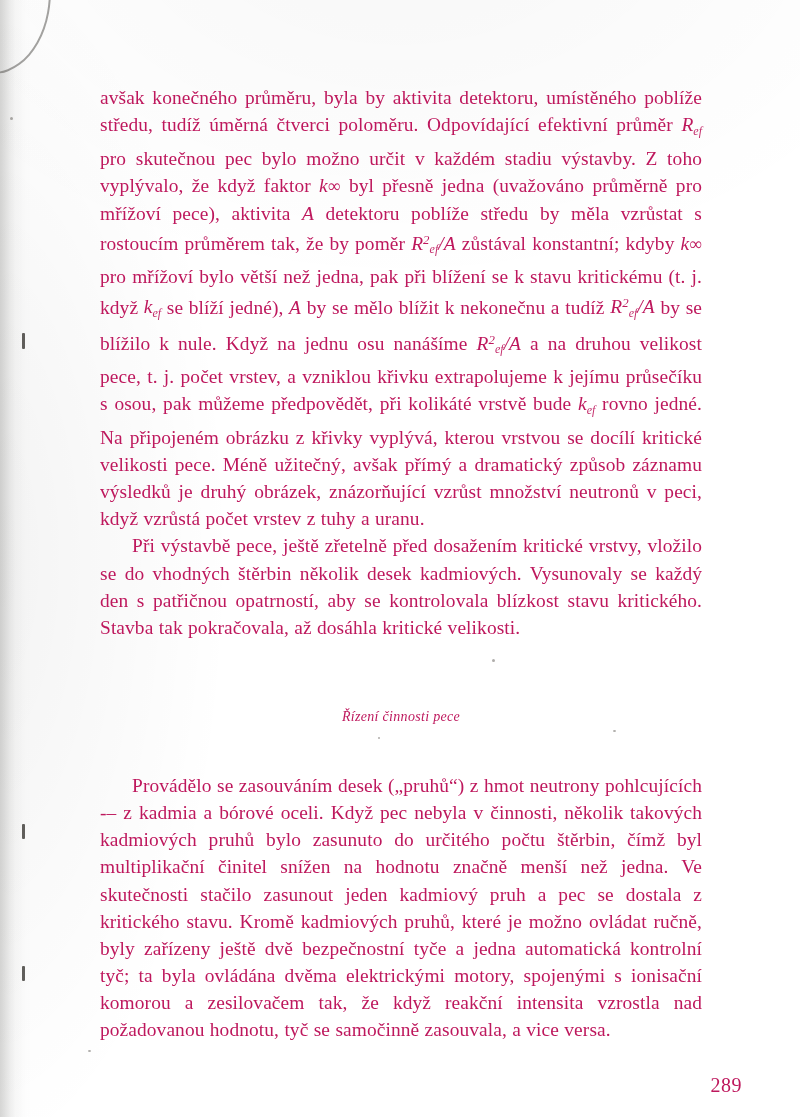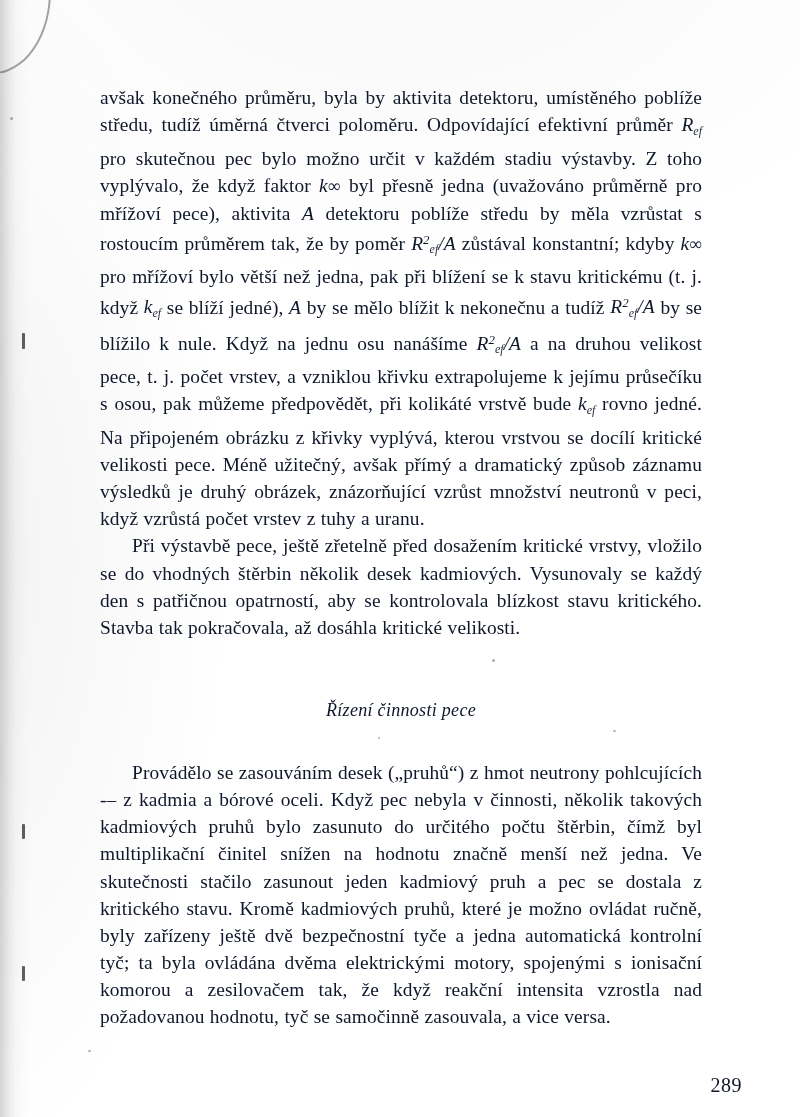--- a/index.html
+++ b/index.html
@@ -10,21 +10,21 @@
   }
   body {
     font-family: "Liberation Serif", "DejaVu Serif", serif;
   }
   .page {
     position: relative;
     width: 800px;
     height: 1117px;
     background: #fdfdfc;
     overflow: hidden;
-    color: #0f172a;
+    color: #be185d;
   }
 
   
   .paper-tone {
     position: absolute;
     inset: 0;
     background:
       radial-gradient(ellipse 120% 60% at 50% -10%, rgba(0,0,0,0.035), rgba(0,0,0,0) 60%),
       radial-gradient(ellipse 60% 100% at -4% 50%, rgba(0,0,0,0.05), rgba(0,0,0,0) 55%),
       linear-gradient(90deg, rgba(0,0,0,0.06) 0px, rgba(0,0,0,0.012) 10px, rgba(0,0,0,0) 34px),
@@ -79,22 +79,22 @@
     text-align: justify;
     text-justify: inter-word;
     letter-spacing: 0.1px;
     word-spacing: 0.4px;
     -webkit-font-smoothing: none;
   }
   p.body.indent { text-indent: 32px; }
   p.body.first { text-indent: 0; }
 
   h2.section {
-    margin: 7px;
-    font-size: 18px;
+    margin: 16px;
+    font-size: 14px;
     font-style: italic;
     font-weight: normal;
     text-align: center;
     letter-spacing: 0.3px;
   }
   .gap-before-heading { height: 52px; }
   .gap-after-heading  { height: 31px; }
 
   
   .mi {

